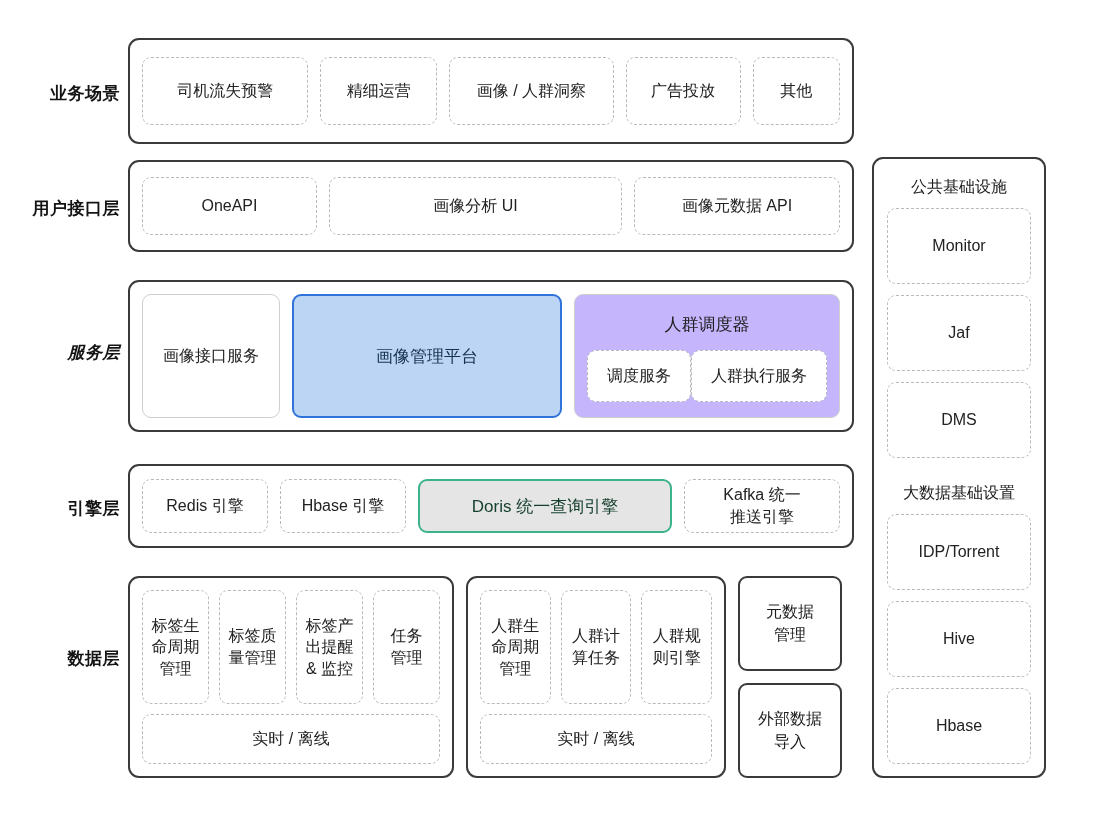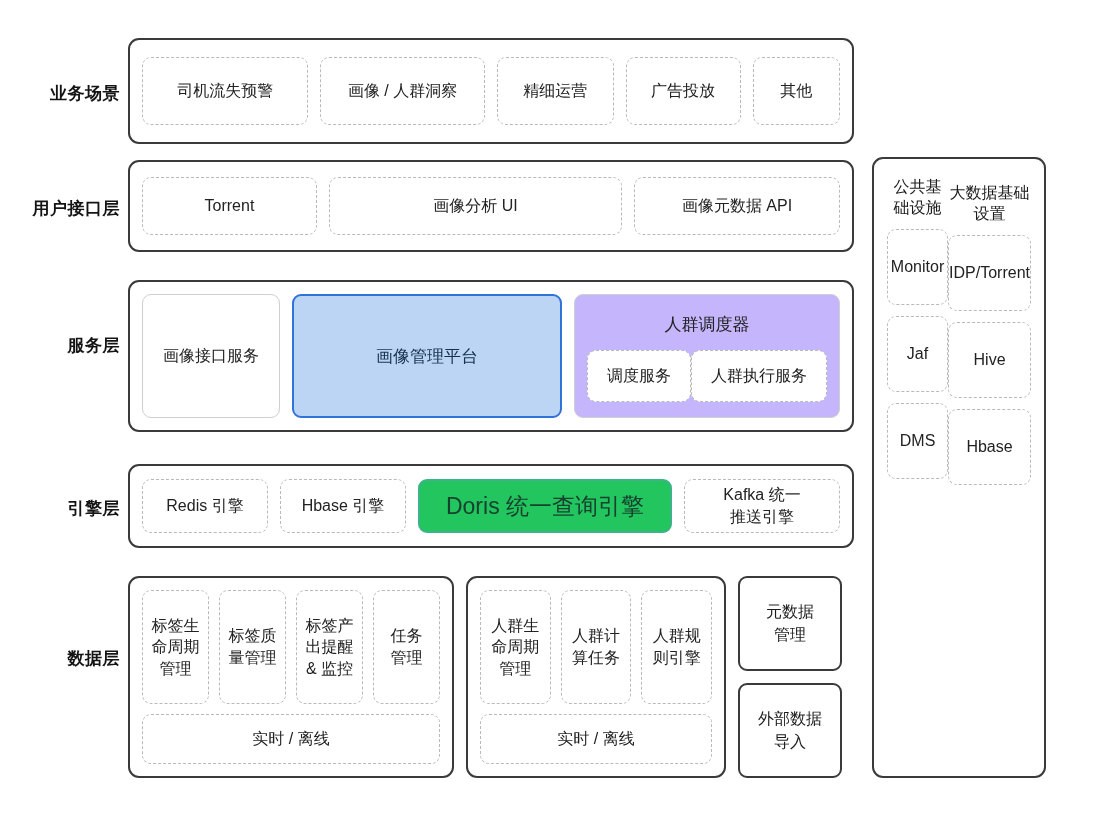--- a/index.html
+++ b/index.html
@@ -74,24 +74,24 @@
     box-sizing:border-box;
     border:2px solid #2f72d9;
     background:#bcd5f5;
     border-radius:9px;
     display:flex;align-items:center;justify-content:center;
     text-align:center;font-size:17px;color:#15314f;font-weight:500;
   }
   .hl-green{
     box-sizing:border-box;
     border:2px solid #3cb389;
-    background:#22c55e;
-    border-radius:9px;
-    display:flex;align-items:center;justify-content:center;
-    text-align:center;font-size:23px;color:#17412f;font-weight:500;
+    background:#e5e5e5;
+    border-radius:9px;
+    display:flex;align-items:center;justify-content:center;
+    text-align:center;font-size:17px;color:#17412f;font-weight:500;
   }
 
   
   #layer-business{left:128px;top:38px;width:726px;height:106px;}
   #layer-business .dbox{height:68px;}
   .b1{width:180px;} .b2{width:178px;} .b3{width:126px;} .b4{width:124px;} .b5{width:94px;}
 
   
   #layer-ui{left:128px;top:160px;width:726px;height:92px;}
   #layer-ui .dbox{height:58px;}
@@ -132,21 +132,21 @@
   .dg-foot{height:50px;}
   .data-side{width:104px;display:flex;flex-direction:column;gap:12px;}
   .data-side .darkbox{flex:1;}
 
   
   #infra-panel{
     position:absolute;left:872px;top:157px;width:174px;height:621px;
     box-sizing:border-box;
     border:2.2px solid #3a3a3a;border-radius:11px;background:#fff;
     padding:10px 13px;
-    display:flex;
+    display:flex;flex-direction:column;
   }
   .infra-title{
     font-size:16px;color:#1b1b1b;text-align:center;
     padding:8px 0 10px;
   }
   .infra-item{
     height:76px;margin-bottom:11px;
     box-sizing:border-box;
     border:1.4px dashed #b9b9b9;border-radius:9px;background:#fff;
     display:flex;align-items:center;justify-content:center;
@@ -156,34 +156,34 @@
   .infra-sec2 .infra-item:last-child{margin-bottom:0;}
 </style>
 </head>
 <body>
 
 <div class="canvas">
 
   <div class="row-label" style="left:0px;top:82px;">业务场景</div>
   <div class="layer" id="layer-business">
     <div class="dbox b1">司机流失预警</div>
+    <div class="dbox b3">精细运营</div>
     <div class="dbox b2">画像 / 人群洞察</div>
-    <div class="dbox b3">精细运营</div>
     <div class="dbox b4">广告投放</div>
     <div class="dbox b5">其他</div>
   </div>
 
   <div class="row-label" style="left:0px;top:197px;">用户接口层</div>
   <div class="layer" id="layer-ui">
-    <div class="dbox u1">Torrent</div>
+    <div class="dbox u1">OneAPI</div>
     <div class="dbox u2">画像分析 UI</div>
     <div class="dbox u3">画像元数据 API</div>
   </div>
 
-  <div class="row-label" style="left:0px;top:334px;">服务层</div>
+  <div class="row-label" style="left:0px;top:341px;font-style:italic;">服务层</div>
   <div class="layer" id="layer-service">
     <div class="sbox svc-api">画像接口服务</div>
     <div class="hl-blue svc-plat">画像管理平台</div>
     <div class="svc-sched">
       <div class="sched-title">人群调度器</div>
       <div class="sched-row">
         <div class="dbox sb1">调度服务</div>
         <div class="dbox sb2">人群执行服务</div>
       </div>
     </div>

